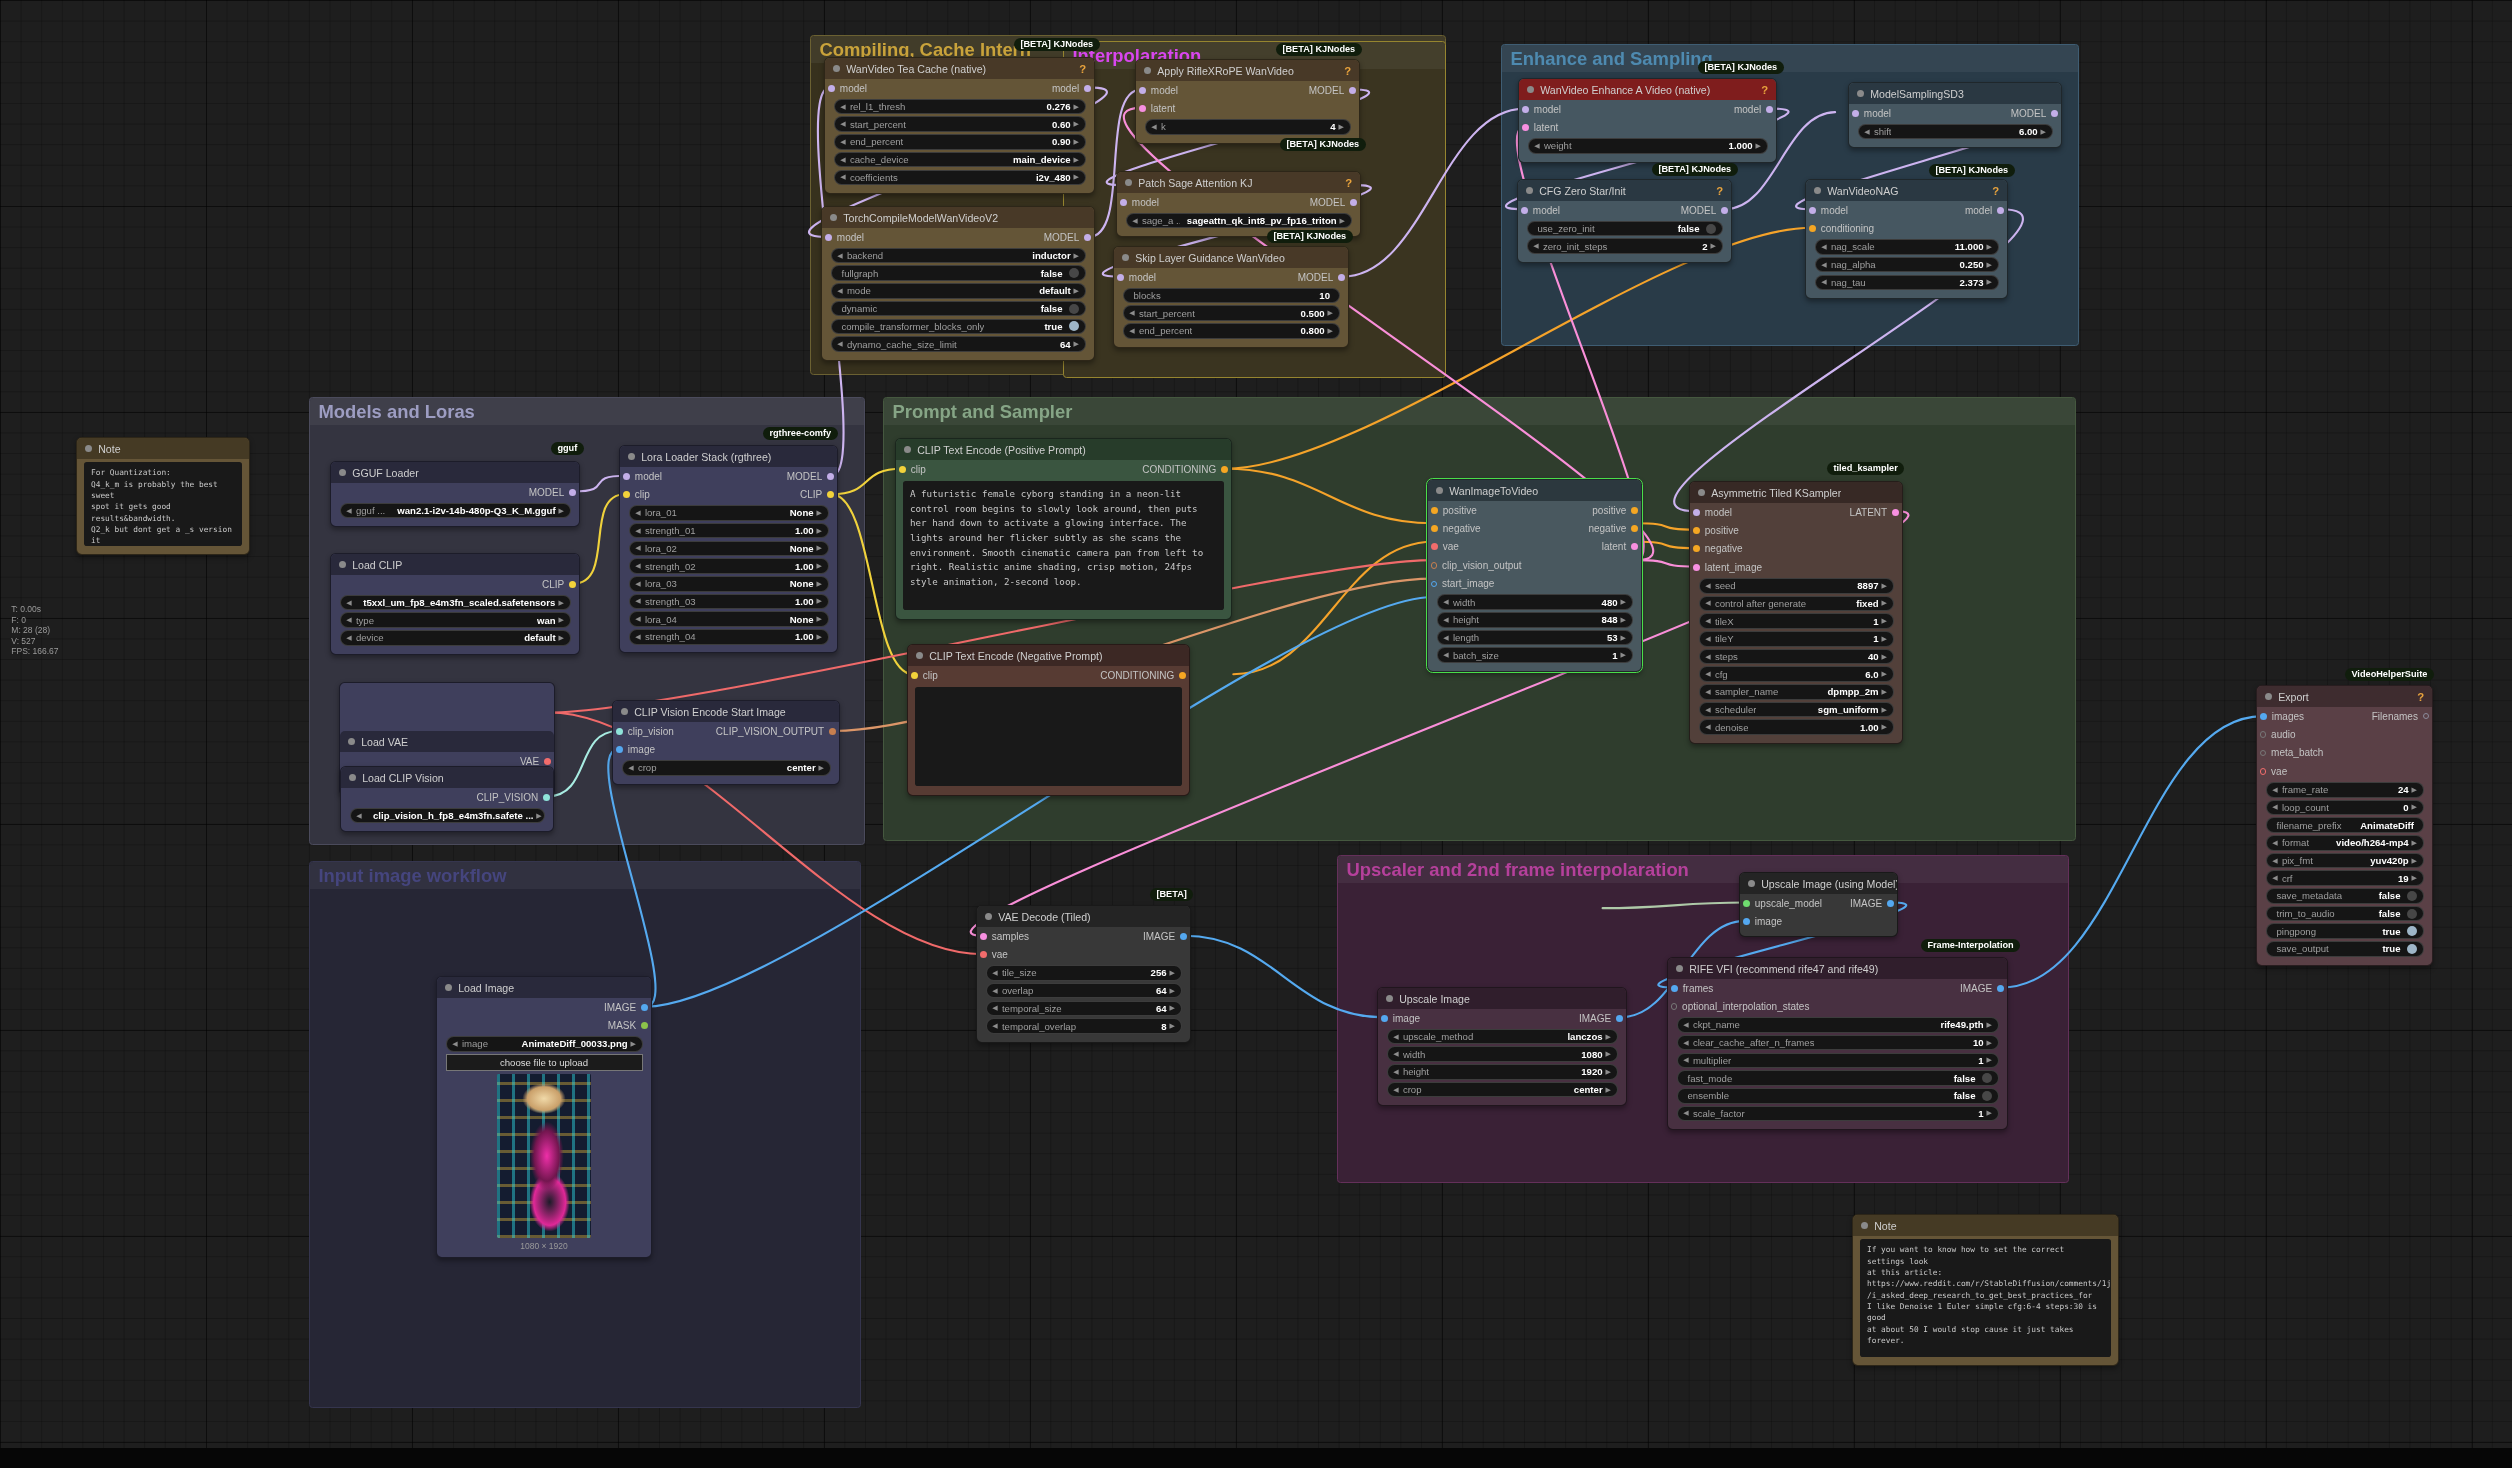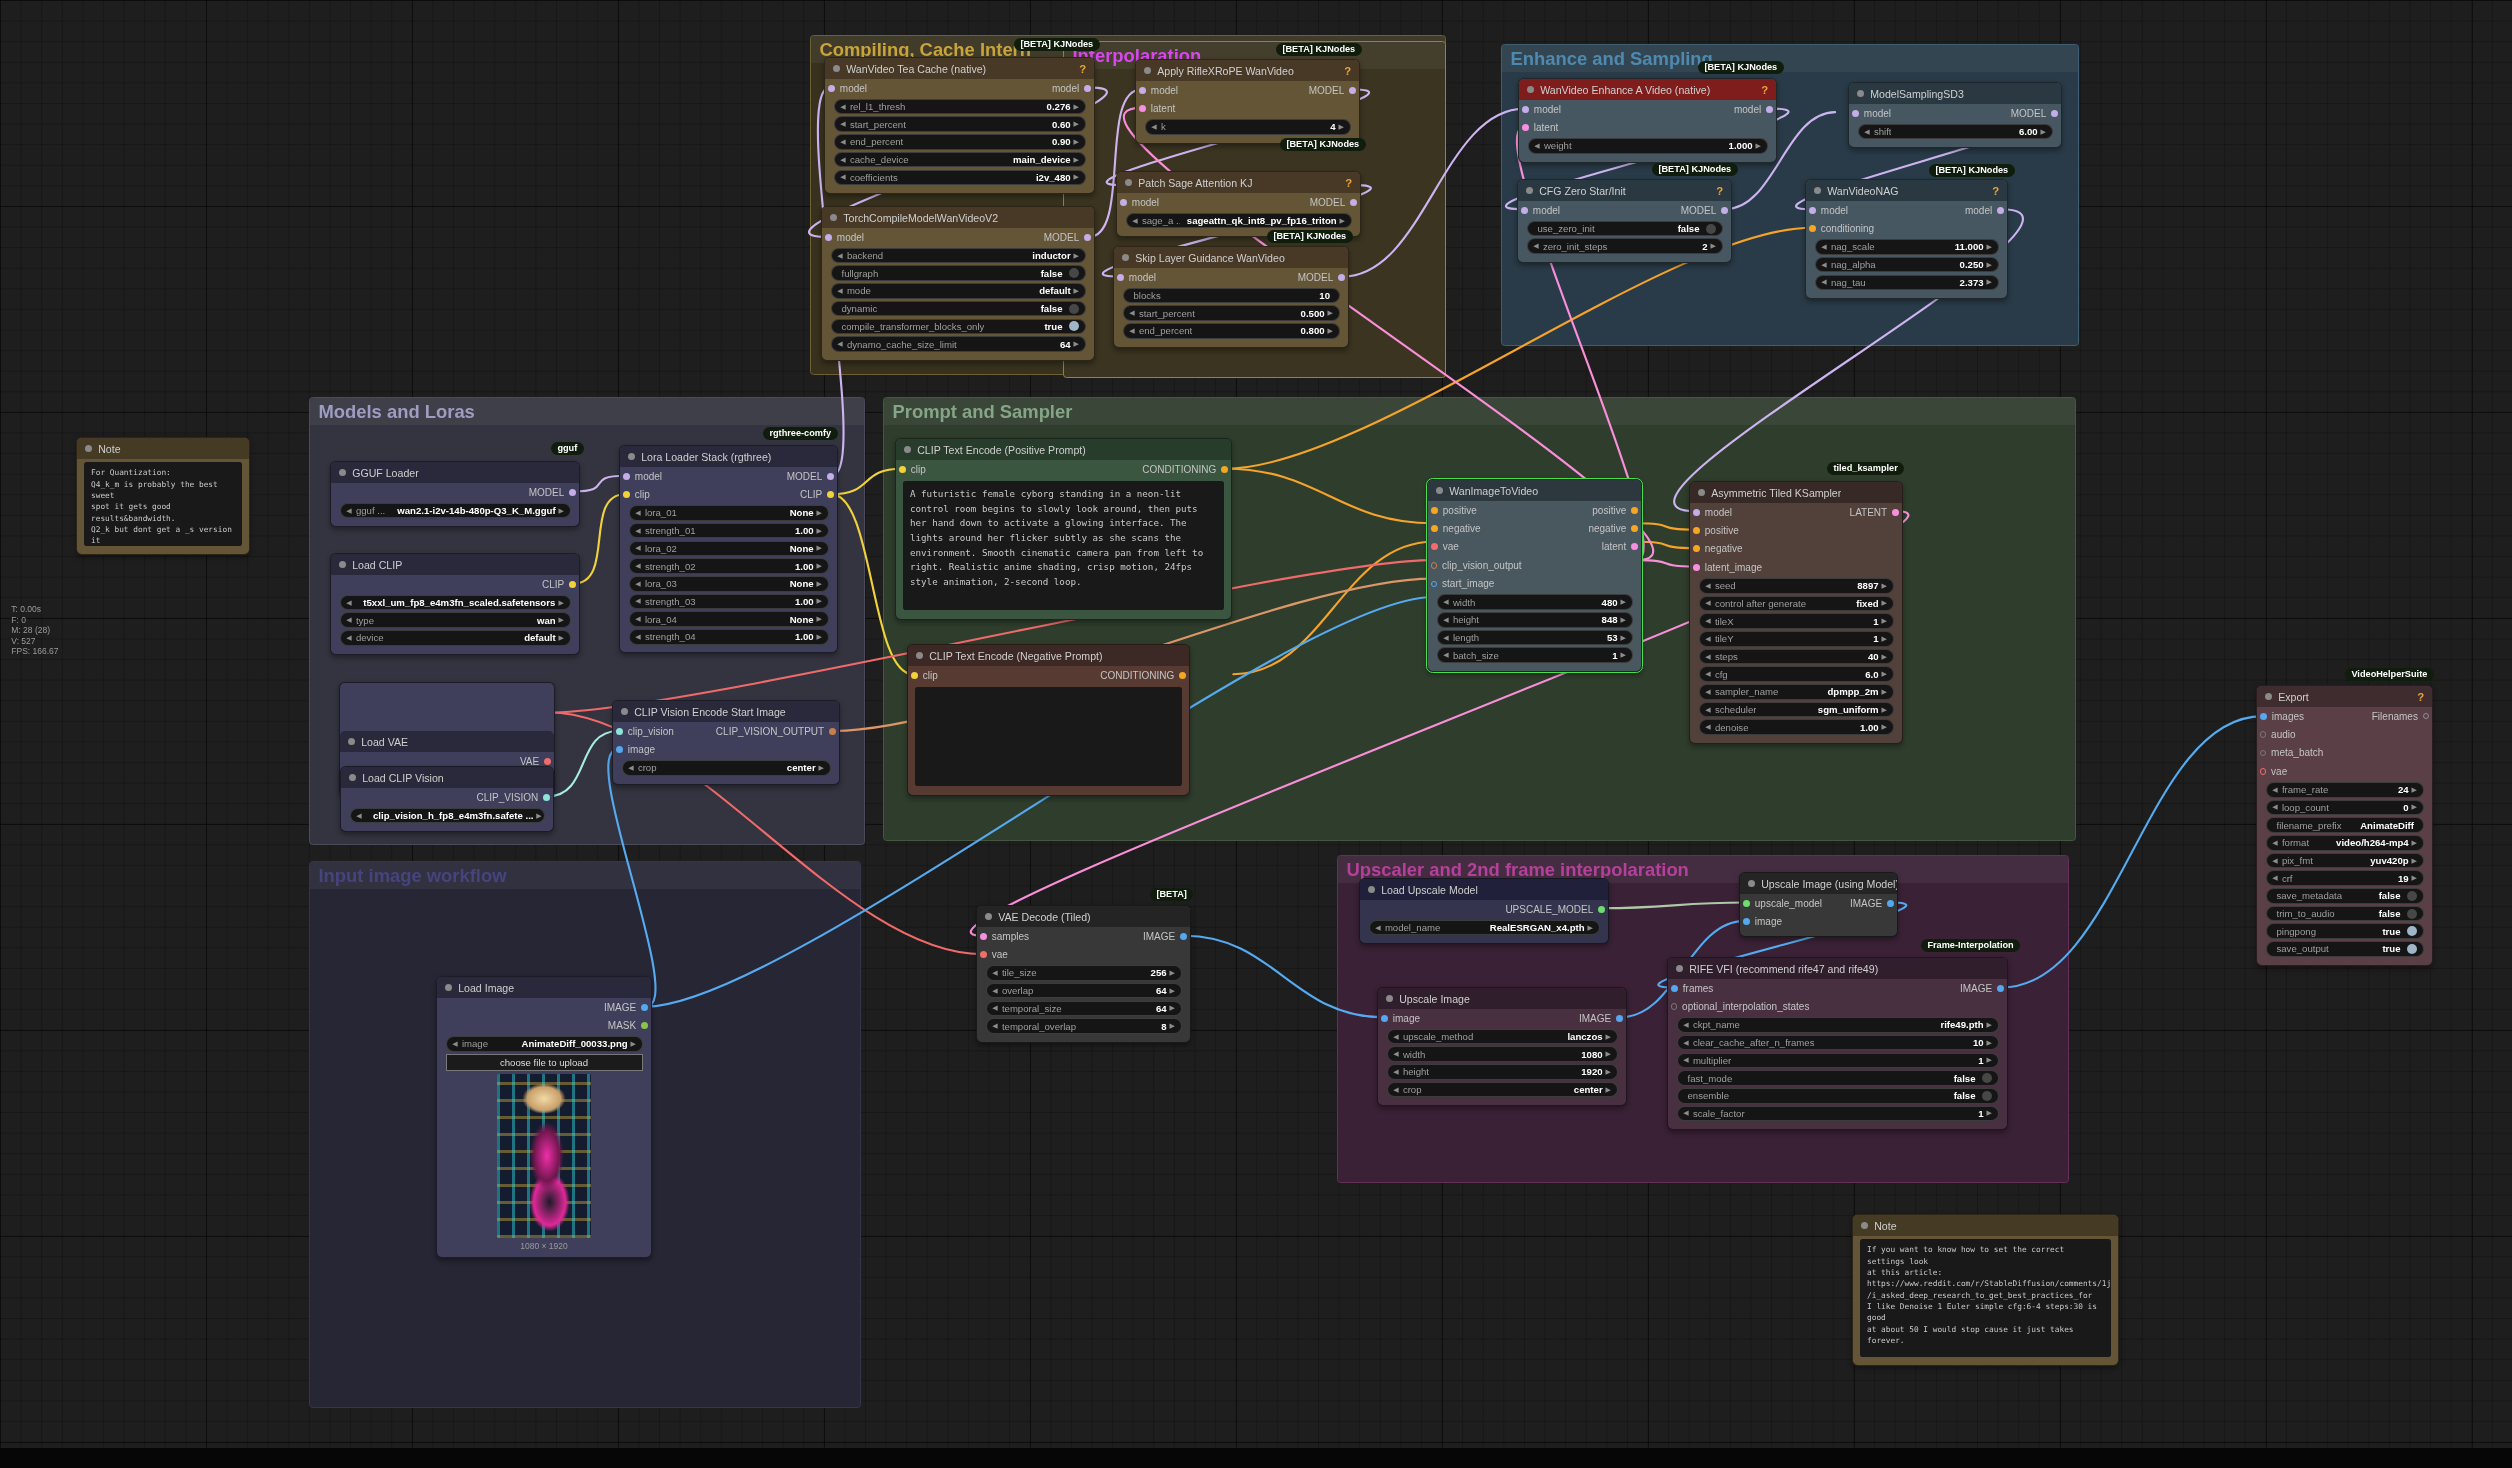--- a/index.html
+++ b/index.html
@@ -888,38 +888,20 @@
         <div class="widget">
           <span class="warr">◀</span>
           <span class="wlabel">image</span>
           <span class="wvalue">AnimateDiff_00033.png</span>
           <span class="warr">▶</span>
         </div>
         <div class="nbutton">choose file to upload</div>
         <div class="cyberpunk-art"></div>
         <div class="ncaption">1080 × 1920</div>
       </div>
-      <div class="node" style="left: 1359px; top: 878px; width: 250px; background: rgb(52, 52, 78);">
-        <div class="nhead" style="background: rgb(32, 32, 58);">
-          <span class="ndot"></span>
-          <span class="ntitle">Load Upscale Model</span>
-        </div>
-        <div class="prow">
-          <span class="pout">
-            <span>UPSCALE_MODEL</span>
-            <span class="pdot" style="background: rgb(111, 220, 111);"></span>
-          </span>
-        </div>
-        <div class="widget">
-          <span class="warr">◀</span>
-          <span class="wlabel">model_name</span>
-          <span class="wvalue">RealESRGAN_x4.pth</span>
-          <span class="warr">▶</span>
-        </div>
-      </div>
       <div class="node" style="left: 1377px; top: 987px; width: 250px; background: rgb(72, 48, 65);">
         <div class="nhead" style="background: rgb(48, 30, 44);">
           <span class="ndot"></span>
           <span class="ntitle">Upscale Image</span>
         </div>
         <div class="prow">
           <span class="pin">
             <span class="pdot" style="background: rgb(84, 168, 240);"></span>
             <span>image</span>
           </span>

